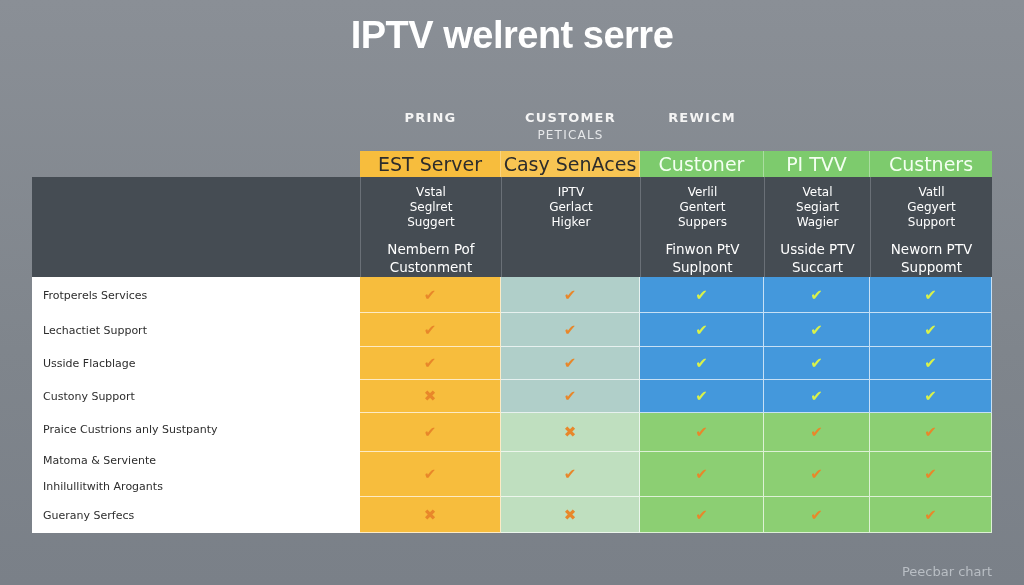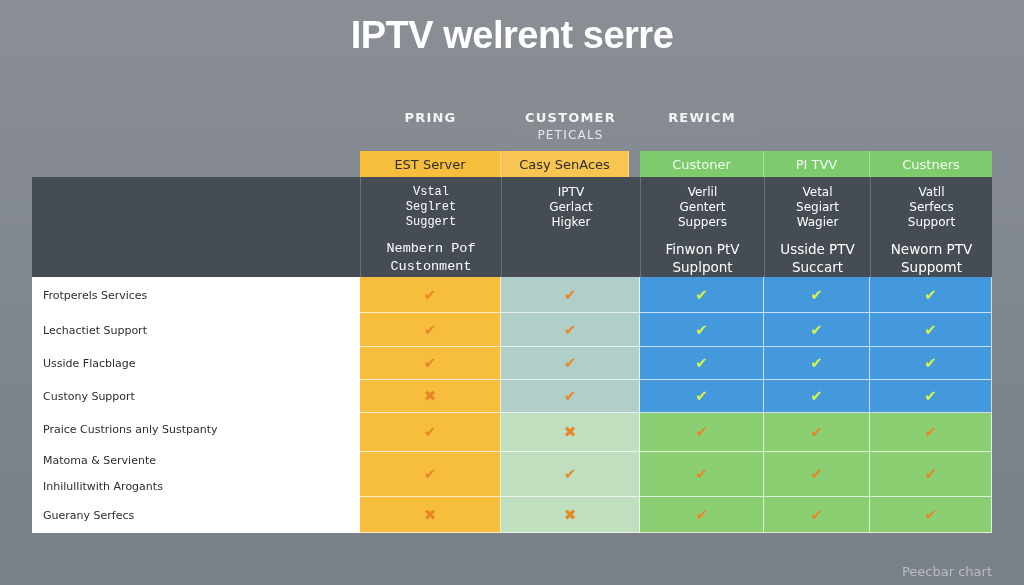--- a/index.html
+++ b/index.html
@@ -22,21 +22,21 @@
       color: #f4f4f4; font-family: "DejaVu Sans", sans-serif;
       font-weight: 700; font-size: 13px; letter-spacing: 1.2px;
     }
     .group-sub {
       display: block; font-weight: 400; font-size: 12px; color: #e6e8ea;
       letter-spacing: 1.2px; margin-top: 3px;
     }
     .hstrip {
       position: absolute; top: 151px; height: 26px;
       display: flex; align-items: center; justify-content: center;
-      font-family: "DejaVu Sans", sans-serif; font-size: 13px;
+      font-family: "DejaVu Sans", sans-serif; font-size: 19px;
       border-right: 1px solid rgba(255,255,255,0.35);
     }
     .hstrip.yellow { background: #f7bd3d; color: #2c2c2c; }
     .hstrip.yellow2 { background: #f8c553; color: #2c2c2c; }
     .hstrip.green { background: #7dcb6d; color: #f3fff0; }
     .darkhead {
       position: absolute; left: 32px; top: 177px; width: 960px; height: 100px;
       background: #454c53;
     }
     .dcell {
@@ -78,44 +78,44 @@
 </div>
 <div class="group-label" style="left:501px;width:139px;">
   <span>CUSTOMER</span>
   <span class="group-sub">PETICALS</span>
 </div>
 <div class="group-label" style="left:640px;width:124px;">
   <span>REWICM</span>
 </div>
 
 <div class="hstrip yellow" style="left:360px;width:141px;">EST Server</div>
-<div class="hstrip yellow2" style="left:501px;width:128px;">Casy SenAces</div>
+<div class="hstrip yellow2" style="left:501px;width:139px;">Casy SenAces</div>
 <div class="hstrip green" style="left:640px;width:124px;text-align:right;">Custoner</div>
 <div class="hstrip green" style="left:764px;width:106px;">PI TVV</div>
 <div class="hstrip green" style="left:870px;width:122px;border-right:none;">Custners</div>
 
 <div class="darkhead"></div>
 
-<div class="dcell" style="left:360px;width:141px;font-family:Liberation Mono, monospace;">
+<div class="dcell" style="left:360px;width:141px;">
   <span class="small"><span>Vstal</span><br><span>Seglret</span><br><span>Suggert</span></span>
   <span class="big"><span>Nembern Pof</span><br><span>Custonment</span></span>
 </div>
 <div class="dcell" style="left:501px;width:139px;">
   <span class="small"><span>IPTV</span><br><span>Gerlact</span><br><span>Higker</span></span>
 </div>
 <div class="dcell" style="left:640px;width:124px;">
   <span class="small"><span>Verlil</span><br><span>Gentert</span><br><span>Suppers</span></span>
   <span class="big"><span>Finwon PtV</span><br><span>Suplpont</span></span>
 </div>
 <div class="dcell" style="left:764px;width:106px;">
   <span class="small"><span>Vetal</span><br><span>Segiart</span><br><span>Wagier</span></span>
   <span class="big"><span>Usside PTV</span><br><span>Succart</span></span>
 </div>
 <div class="dcell" style="left:870px;width:122px;">
-  <span class="small"><span>Vatll</span><br><span>Serfecs</span><br><span>Support</span></span>
+  <span class="small"><span>Vatll</span><br><span>Gegyert</span><br><span>Support</span></span>
   <span class="big"><span>Neworn PTV</span><br><span>Suppomt</span></span>
 </div>
 
 <div class="labelcol"></div>
 
 <div class="rowlabel" style="top:277px;height:36px;">Frotperels Services</div>
 <div class="rowlabel" style="top:313px;height:34px;">Lechactiet Support</div>
 <div class="rowlabel" style="top:347px;height:33px;">Usside Flacblage</div>
 <div class="rowlabel" style="top:380px;height:33px;">Custony Support</div>
 <div class="rowlabel" style="top:413px;height:33px;">Praice Custrions anly Sustpanty</div>

